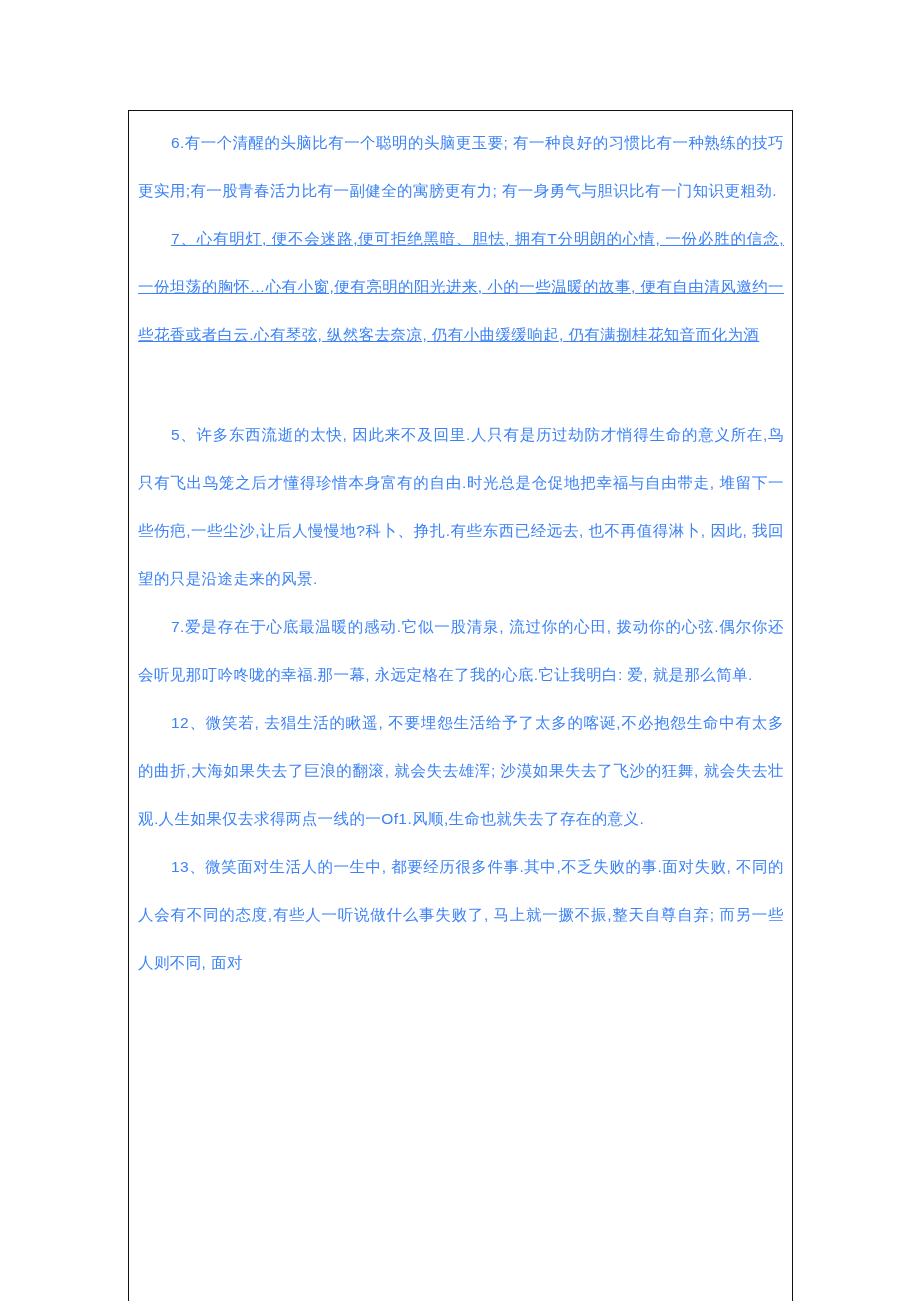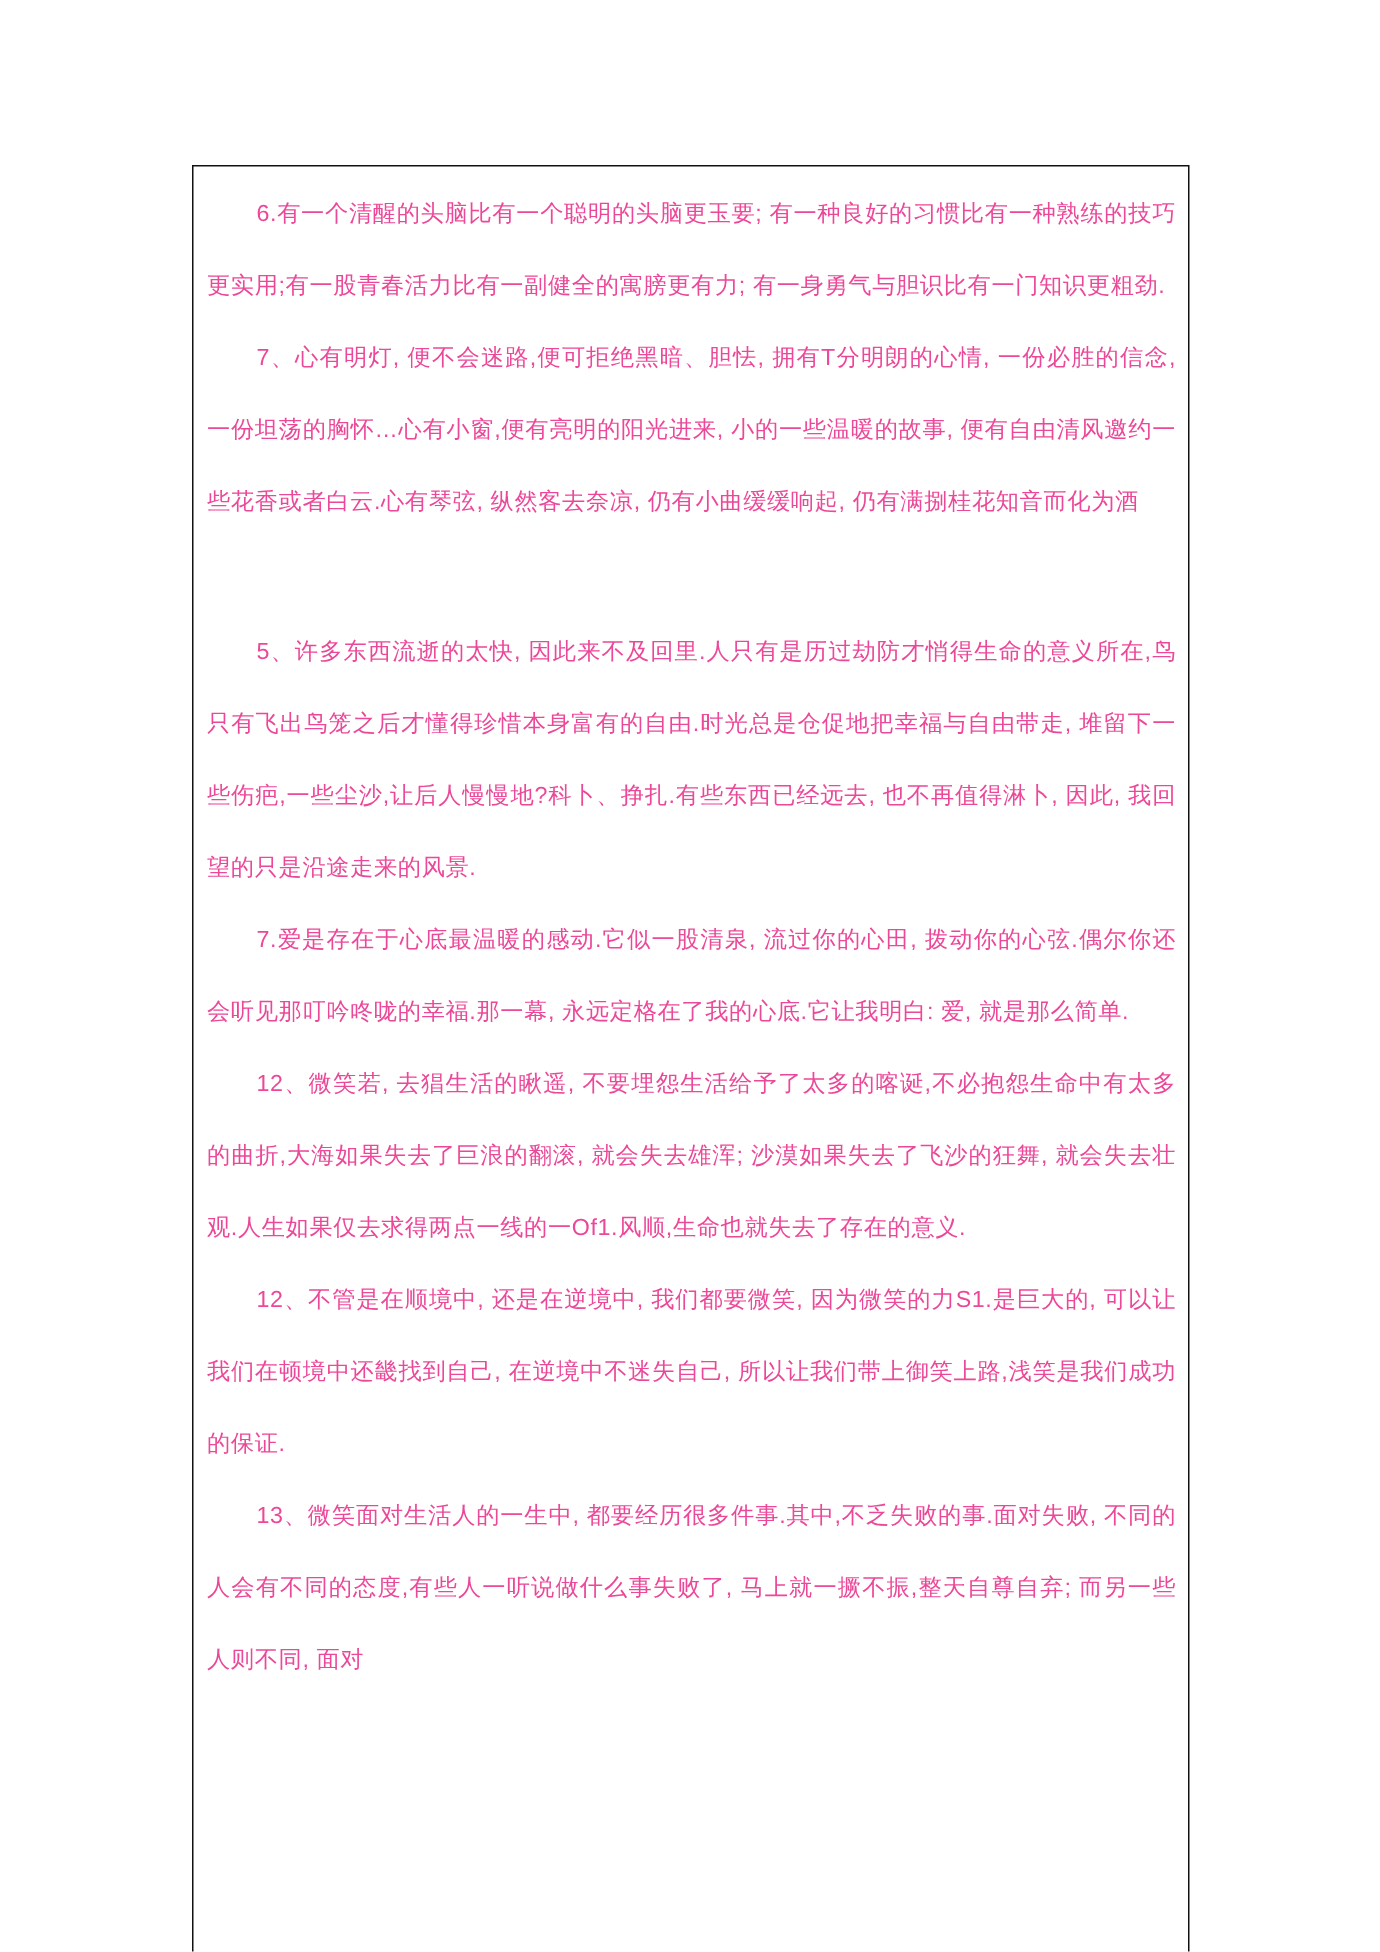--- a/index.html
+++ b/index.html
@@ -19,35 +19,35 @@
     top: 110px;
     width: 665px;
     bottom: -6px;               
     border: 1px solid #111111;
     padding: 8px 8px 0 9px;
     background: #ffffff;
   }
   .para {
     font-size: 15.5px;
     line-height: 48px;
-    color: #ec4899;
+    color: #3b82f6;
     text-align: justify;
     text-justify: inter-ideograph;
     text-indent: 33px;          
     letter-spacing: 0.4px;
     word-break: break-all;
   }
   .para.gap-after {
     margin-bottom: 52px;        
+    text-decoration: underline;
   }
 </style>
 </head>
 <body>
 
 <div class="content-frame">
   <p class="para">6.有一个清醒的头脑比有一个聪明的头脑更玉要; 有一种良好的习惯比有一种熟练的技巧更实用;有一股青春活力比有一副健全的寓膀更有力; 有一身勇气与胆识比有一门知识更粗劲.</p>
   <p class="para gap-after">7、心有明灯, 便不会迷路,便可拒绝黑暗、胆怯, 拥有T分明朗的心情, 一份必胜的信念, 一份坦荡的胸怀…心有小窗,便有亮明的阳光进来, 小的一些温暖的故事, 便有自由清风邀约一些花香或者白云.心有琴弦, 纵然客去奈凉, 仍有小曲缓缓响起, 仍有满捌桂花知音而化为酒</p>
   <p class="para">5、许多东西流逝的太快, 因此来不及回里.人只有是历过劫防才悄得生命的意义所在,鸟只有飞出鸟笼之后才懂得珍惜本身富有的自由.时光总是仓促地把幸福与自由带走, 堆留下一些伤疤,一些尘沙,让后人慢慢地?科卜、挣扎.有些东西已经远去, 也不再值得淋卜, 因此, 我回望的只是沿途走来的风景.</p>
   <p class="para">7.爱是存在于心底最温暖的感动.它似一股清泉, 流过你的心田, 拨动你的心弦.偶尔你还会听见那叮吟咚咙的幸福.那一幕, 永远定格在了我的心底.它让我明白: 爱, 就是那么简单.</p>
   <p class="para">12、微笑若, 去猖生活的瞅遥, 不要埋怨生活给予了太多的喀诞,不必抱怨生命中有太多的曲折,大海如果失去了巨浪的翻滚, 就会失去雄浑; 沙漠如果失去了飞沙的狂舞, 就会失去壮观.人生如果仅去求得两点一线的一Of1.风顺,生命也就失去了存在的意义.</p>
-  <p class="para">12、不管是在顺境中, 还是在逆境中, 我们都要微笑, 因为微笑的力S1.是巨大的, 可以让我们在顿境中还畿找到自己, 在逆境中不迷失自己, 所以让我们带上御笑上路,浅笑是我们成功的保证.</p>
   <p class="para">13、微笑面对生活人的一生中, 都要经历很多件事.其中,不乏失败的事.面对失败, 不同的人会有不同的态度,有些人一听说做什么事失败了, 马上就一撅不振,整天自尊自弃; 而另一些人则不同, 面对</p>
 </div>
 
 </body></html>

